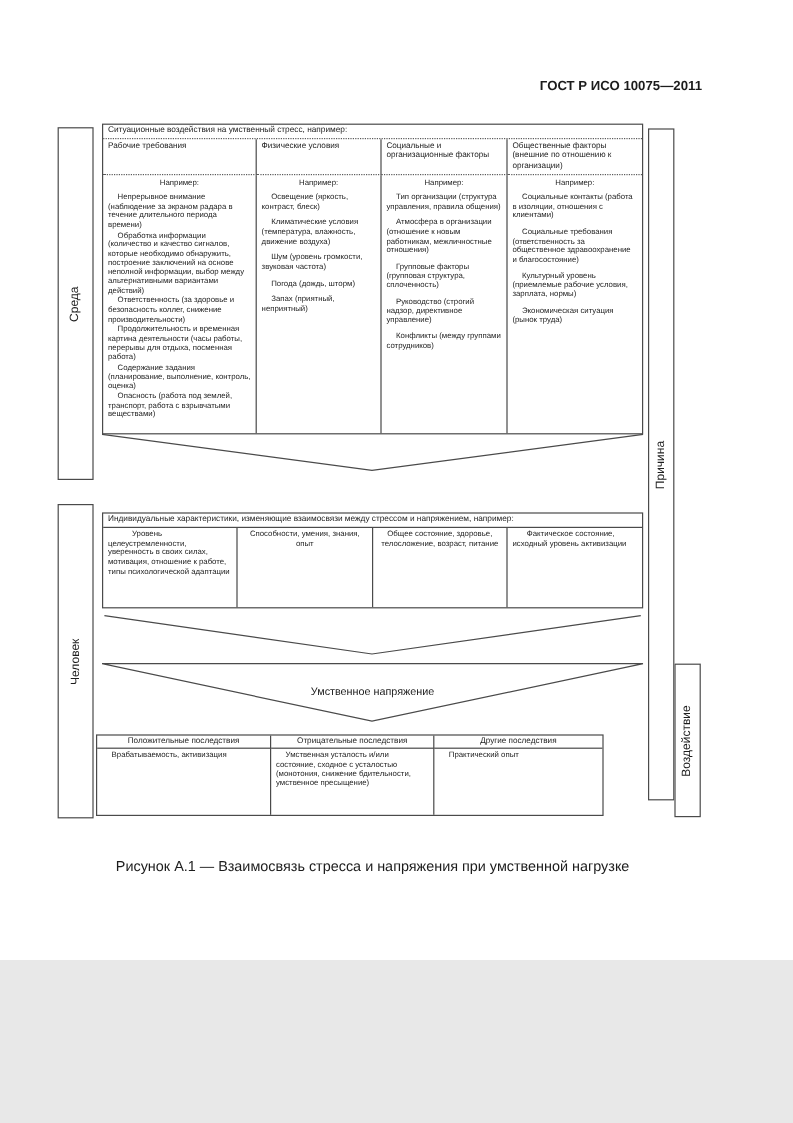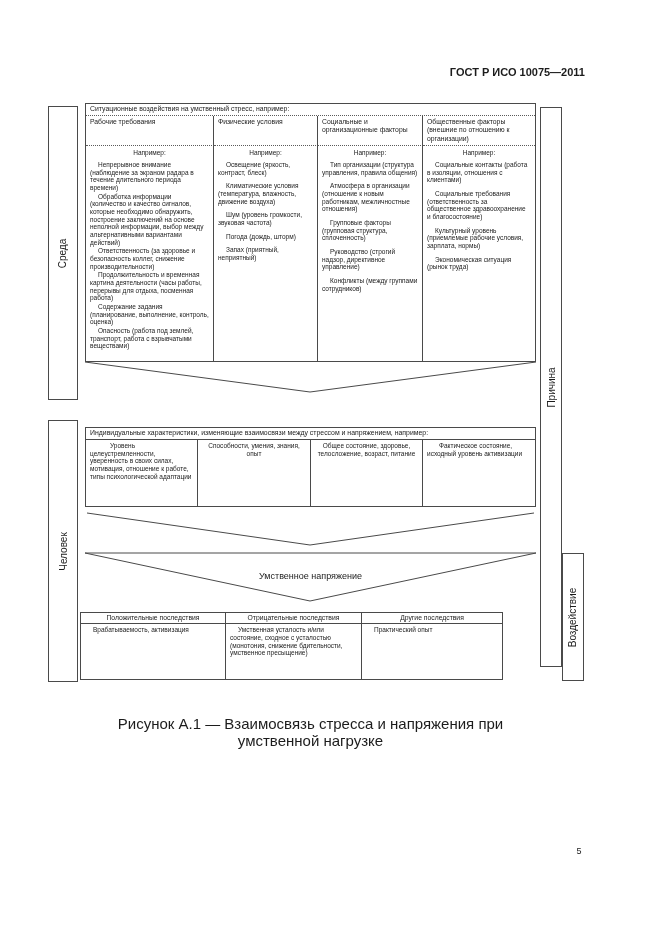--- a/index.html
+++ b/index.html
@@ -1,17 +1,17 @@
 <!DOCTYPE html>
 <html><head>
 <meta charset="utf-8">
 <style>
   html,body{margin:0;padding:0;background:#e8e8e8;}
   .page{
-    position:relative;width:661px;height:936px;background:#ffffff;
+    position:relative;width:661px;height:800px;background:#ffffff;
     font-family:"Liberation Sans","DejaVu Sans",sans-serif;color:#222;
     margin:0 auto;overflow:hidden;
   }
   .abs{position:absolute;box-sizing:border-box;}
   .gost-header{top:66px;left:285px;width:300px;text-align:right;font-size:11px;font-weight:bold;color:#1c1c1c;}
   
   .vbox{border:1px solid #4a4a4a;display:flex;align-items:center;justify-content:center;background:#fff;}
   .vbox span{transform:rotate(-90deg);white-space:nowrap;font-size:10px;color:#1c1c1c;}
   .sreda{left:48px;top:106px;width:30px;height:294px;}
   .chelovek{left:48px;top:420px;width:30px;height:262px;}
@@ -32,21 +32,21 @@
   .t3 .hcell{border-bottom:1px solid #4a4a4a;min-height:0;text-align:center;padding:1px 2px;}
   .bcell{font-size:6.5px;line-height:1.18;padding:2px 4px 4px 4px;box-sizing:border-box;overflow:hidden;}
   .ex{text-align:center;margin:1px 0 4px 0;}
   .item{text-indent:8px;margin:0 0 1px 0;}
   .roomy .item{margin:0 0 6px 0;}
   .p-ind-lg{text-indent:20px;}
   .p-ind-sm{text-indent:12px;}
   .center{text-align:center;}
   svg{display:block;}
   .strain-label{left:85px;top:559px;width:451px;text-align:center;font-size:9px;color:#1c1c1c;margin-top:12px;}
-  .caption{left:85px;top:715px;width:451px;text-align:center;font-size:15px;color:#1c1c1c;}
+  .caption{left:85px;top:715px;width:451px;text-align:center;font-size:12px;color:#1c1c1c;}
   .pagenum{left:572px;top:846px;width:14px;text-align:center;font-size:9px;color:#1c1c1c;}
 </style>
 </head>
 <body>
 
 <div class="page">
 
   <div class="abs gost-header">ГОСТ Р ИСО 10075—2011</div>
 
   <div class="abs vbox sreda">

